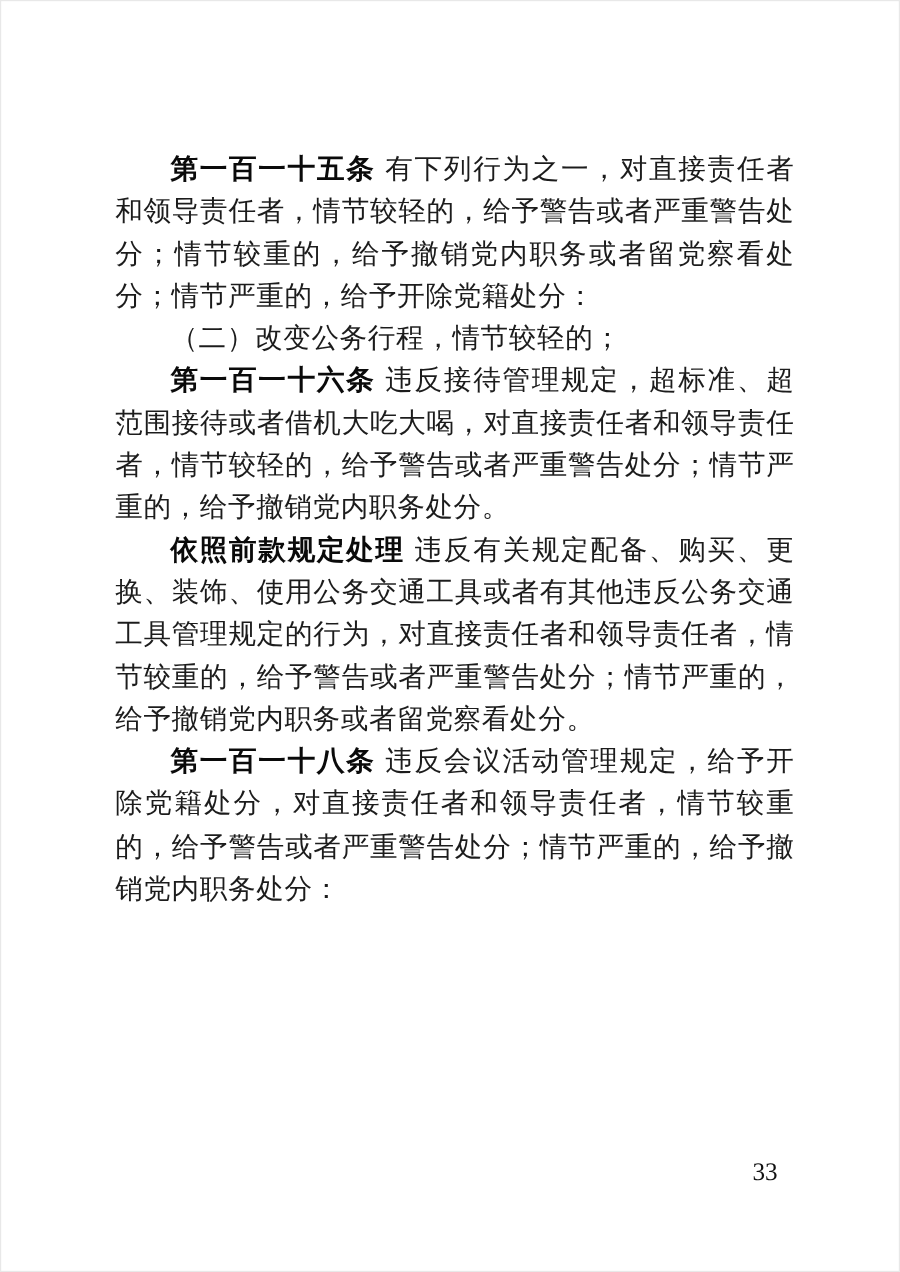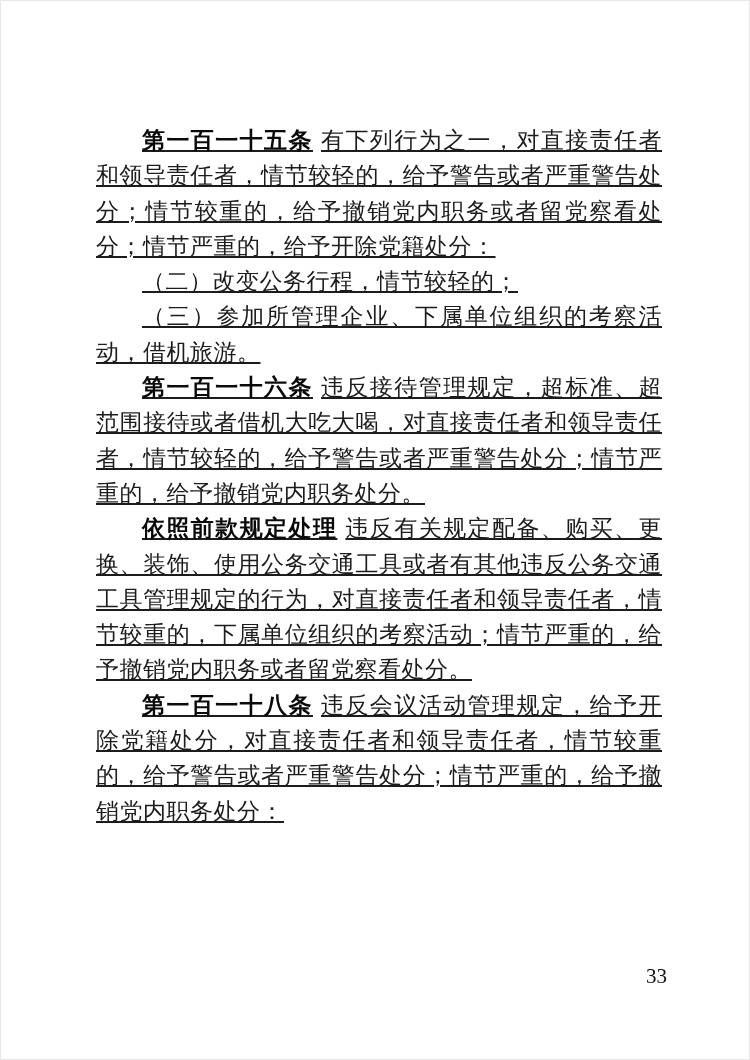--- a/index.html
+++ b/index.html
@@ -20,60 +20,58 @@
   }
   .content {
     position: absolute;
     left: 95px;
     top: 122px;
     width: 566px;
     font-size: 23px;
     line-height: 35.3px;
     text-align: justify;
     letter-spacing: 0.5px;
-    text-decoration: underline;
   }
   .para {
     margin: 0;
     padding: 0;
     text-indent: 2em;
   }
   .article-num {
     font-weight: 700;
     color: #0a0a0a;
     margin-right: 0.35em;
   }
   .page-number {
     position: absolute;
     left: 626px;
     top: 963px;
     width: 40px;
-    text-align: right;
+    text-align: left;
     font-size: 21px;
     color: #111111;
     font-family: "Liberation Serif", "DejaVu Serif", serif;
   }
 </style>
 </head>
 <body>
 
 <div class="page">
   <div class="content">
 
     <p class="para"><span class="article-num">第一百一十五条</span><span>有下列行为之一，对直接责任者和领导责任者，情节较轻的，给予警告或者严重警告处分；情节较重的，给予撤销党内职务或者留党察看处分；情节严重的，给予开除党籍处分：</span></p>
 
 
     <p class="para"><span>（二）改变公务行程，情节较轻的；</span></p>
 
-    <p class="para"><span>（三）参加所管理企业、下属单位组织的考察活动，借机旅游。</span></p>
 
 
     <p class="para"><span class="article-num">第一百一十六条</span><span>违反接待管理规定，超标准、超范围接待或者借机大吃大喝，对直接责任者和领导责任者，情节较轻的，给予警告或者严重警告处分；情节严重的，给予撤销党内职务处分。</span></p>
 
-    <p class="para"><span class="article-num">依照前款规定处理</span><span>违反有关规定配备、购买、更换、装饰、使用公务交通工具或者有其他违反公务交通工具管理规定的行为，对直接责任者和领导责任者，情节较重的，下属单位组织的考察活动；情节严重的，给予撤销党内职务或者留党察看处分。</span></p>
+    <p class="para"><span class="article-num">依照前款规定处理</span><span>违反有关规定配备、购买、更换、装饰、使用公务交通工具或者有其他违反公务交通工具管理规定的行为，对直接责任者和领导责任者，情节较重的，给予警告或者严重警告处分；情节严重的，给予撤销党内职务或者留党察看处分。</span></p>
 
     <p class="para"><span class="article-num">第一百一十八条</span><span>违反会议活动管理规定，给予开除党籍处分，对直接责任者和领导责任者，情节较重的，给予警告或者严重警告处分；情节严重的，给予撤销党内职务处分：</span></p>
 
 
   </div>
 
   <div class="page-number">33</div>
 </div>
 
 </body></html>

